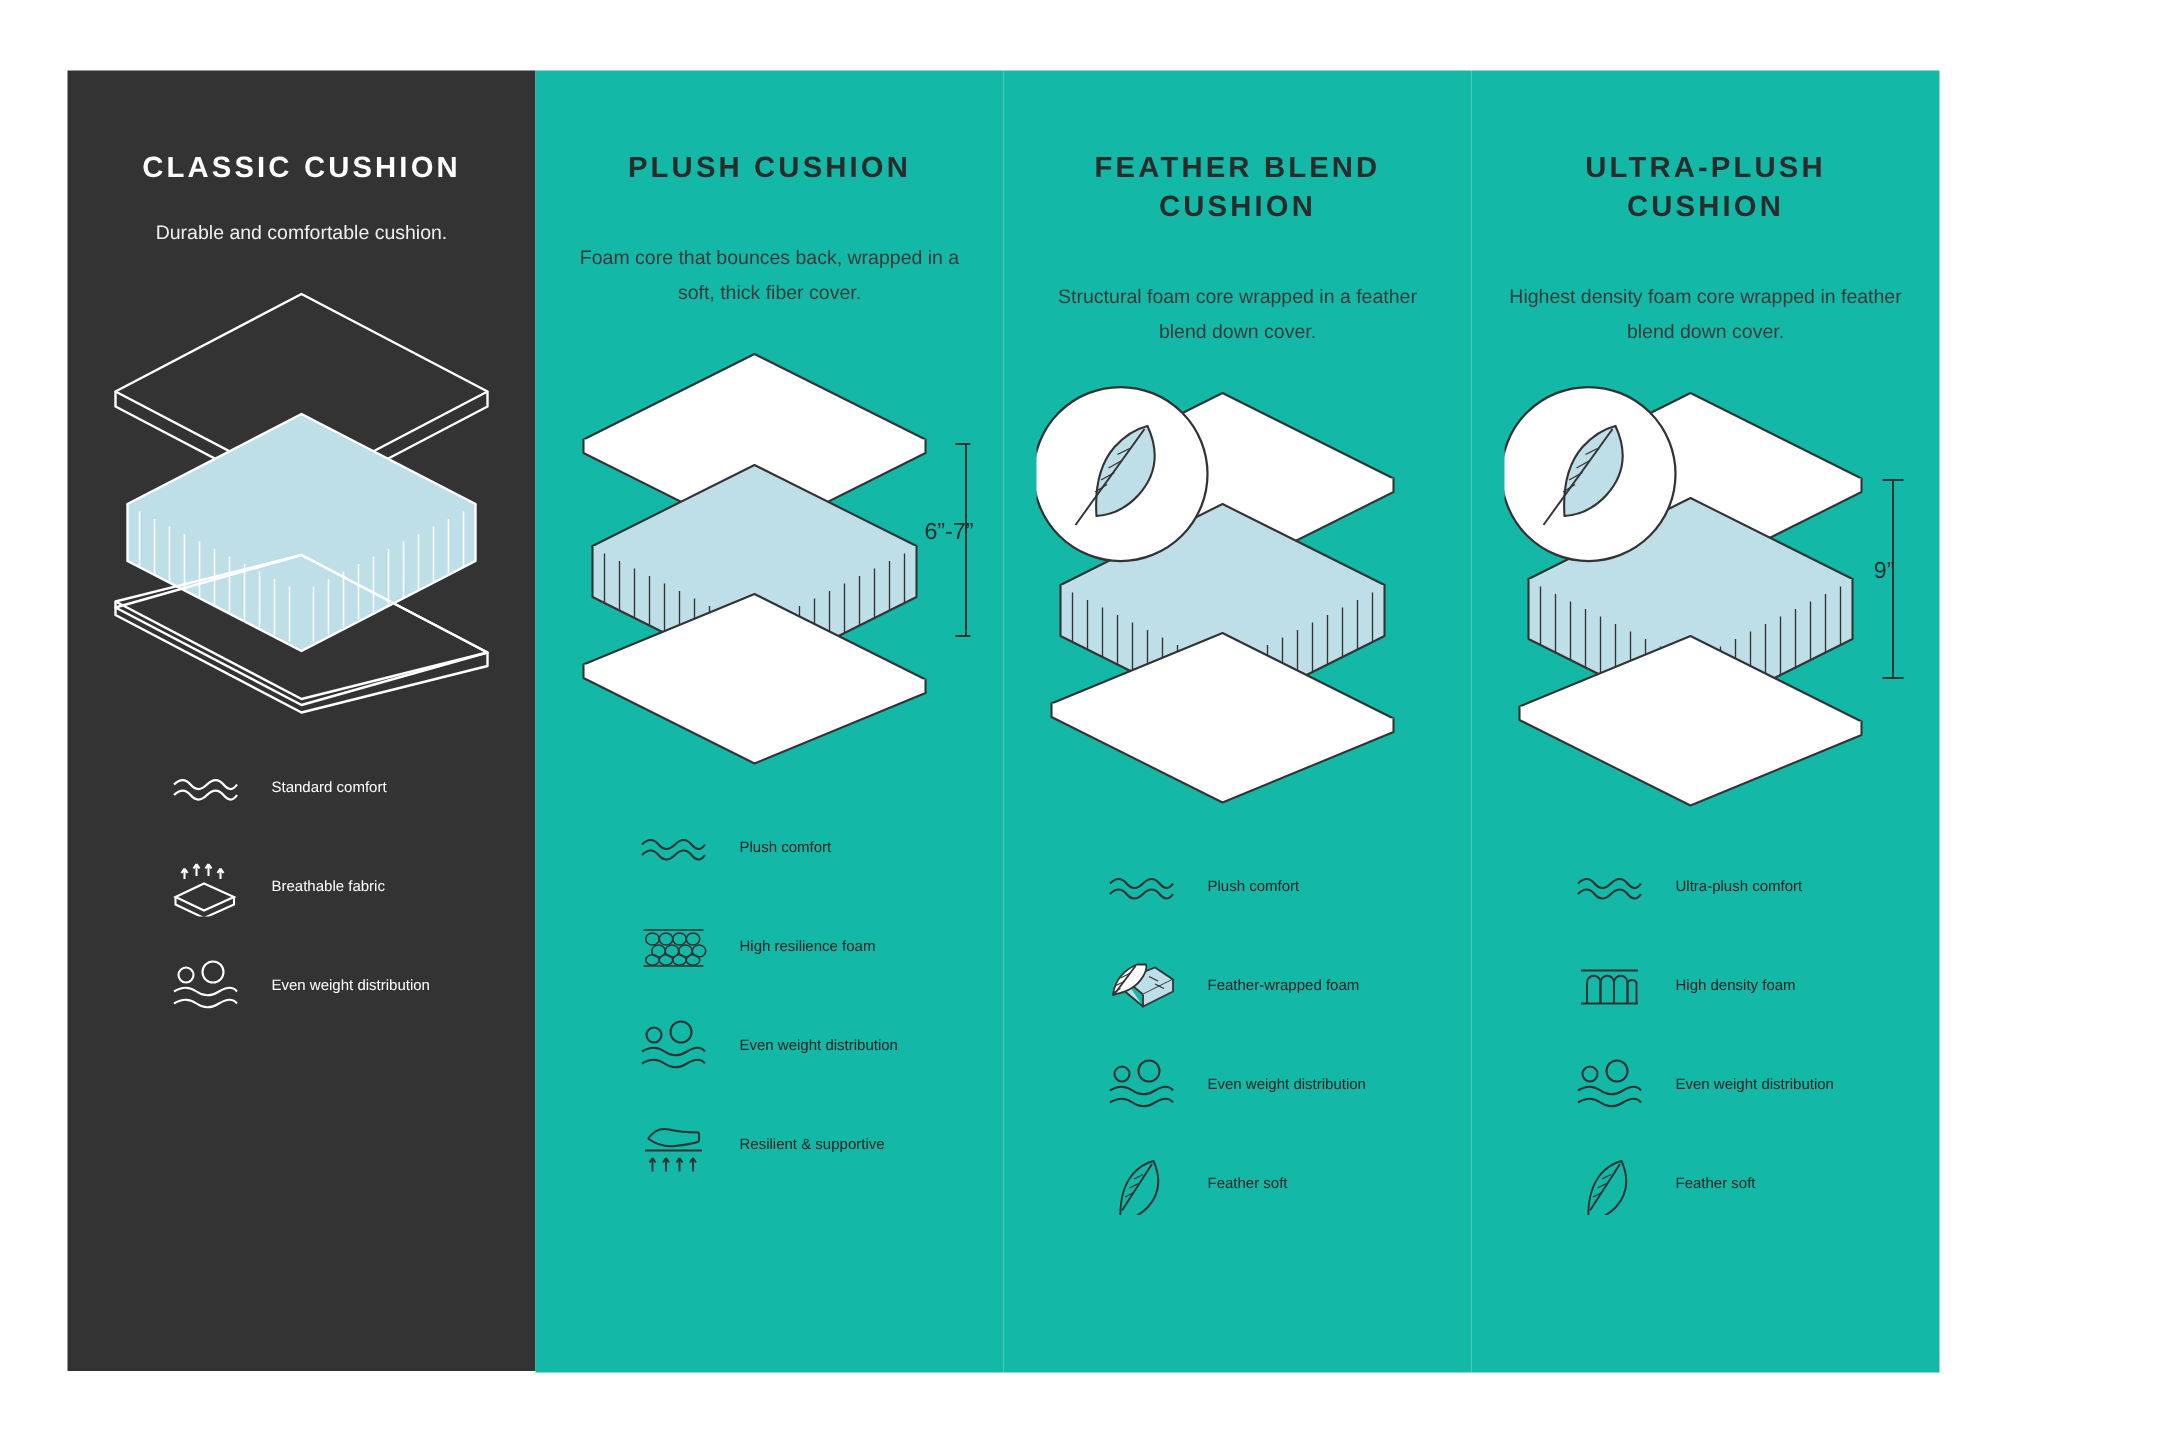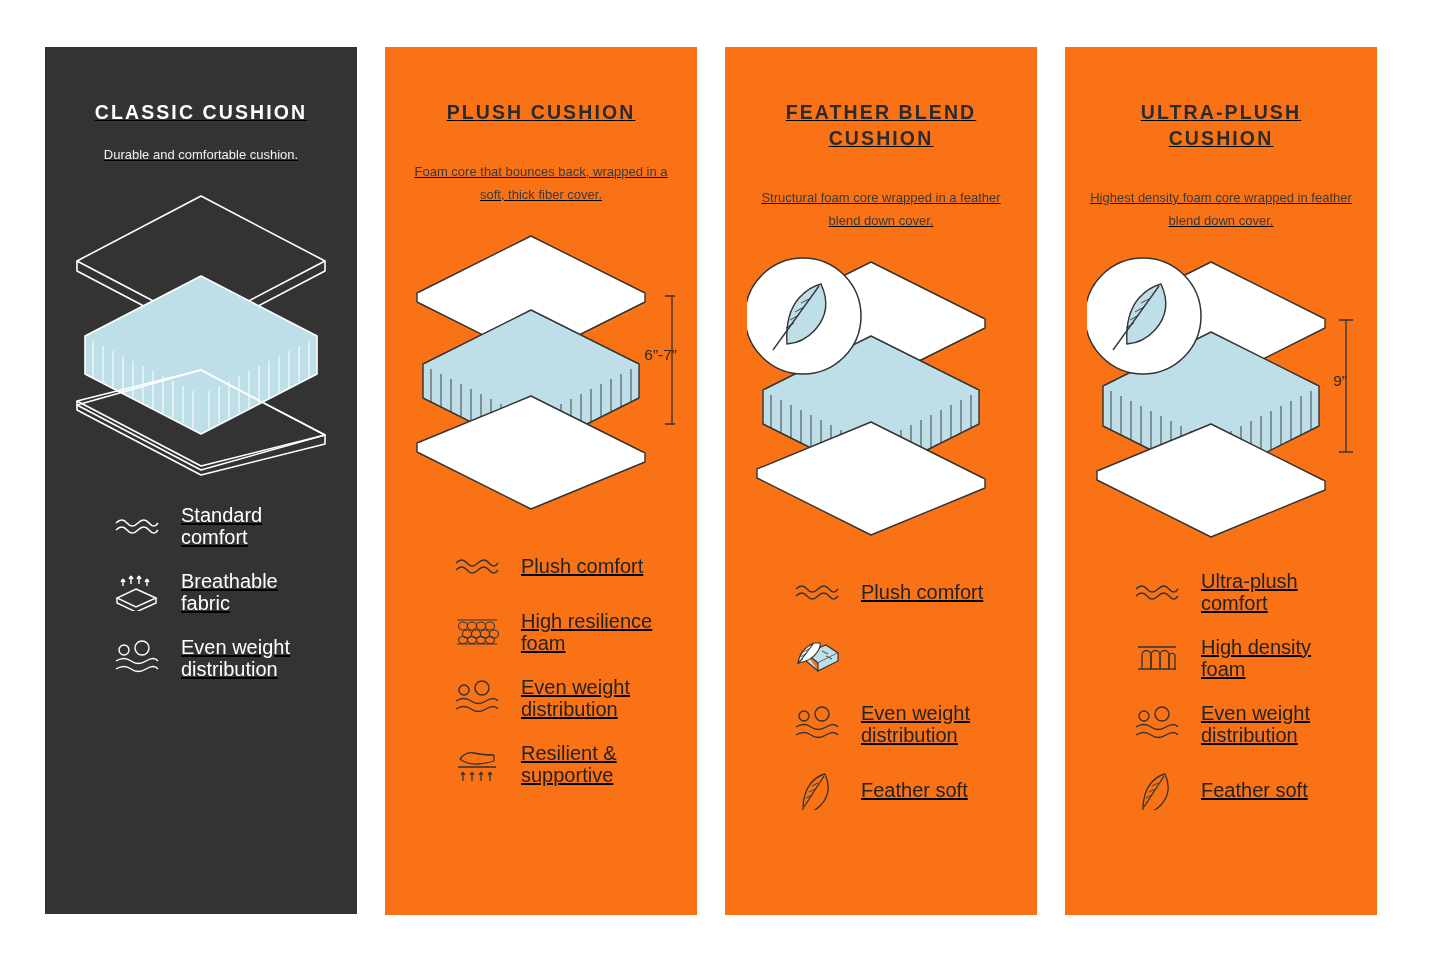--- a/index.html
+++ b/index.html
@@ -14,38 +14,36 @@
     overflow: hidden;
   }
   .board {
     position: relative;
     width: 1445px;
     height: 964px;
     background: #ffffff;
   }
   .cards {
     display: flex;
-    gap: 28px;
     padding: 47px 45px 0 45px;
     box-sizing: border-box;
-    text-decoration: underline;
   }
   .card {
     width: 312px;
     box-sizing: border-box;
     padding: 52px 22px 30px 22px;
     position: relative;
   }
   .card.dark {
     background: #333333;
     height: 867px;
     color: #ffffff;
   }
   .card.light {
-    background: #f97316;
+    background: #14b8a6;
     height: 868px;
     color: #222222;
   }
   .card-title {
     text-align: center;
     font-size: 19.5px;
     font-weight: bold;
     letter-spacing: 2.1px;
     line-height: 26px;
     margin: 0 0 18px 0;
@@ -84,21 +82,21 @@
     min-height: 44px;
   }
   .feature .f-icon {
     width: 52px;
     flex: 0 0 52px;
     display: flex;
     align-items: center;
     justify-content: center;
   }
   .feature .f-label {
-    font-size: 20px;
+    font-size: 10px;
     line-height: 22px;
   }
   .card.dark .f-label { color: #ffffff; }
   .card.light .f-label { color: #232323; }
 </style>
 </head>
 <body>
 
 <div class="board">
   <div class="cards">
@@ -358,20 +356,21 @@
               <path d="M22 4 q-14 6 -16 20 q14 -2 20 -12 q3 -5 2 -8 Z" fill="#ffffff"></path>
               <path d="M21 5 L6 25"></path>
               <g stroke-width="0.8">
                 <path d="M17 10 l-6 3"></path>
                   <path d="M14 15 l-6 3"></path>
                   <path d="M11 20 l-5 3"></path>
               </g>
               <path d="M30 12 l6 3 M34 17 l6 3" stroke-width="0.9"></path>
             </svg>
           </span>
+          <span class="f-label">Feather-wrapped foam</span>
         </div>
         <div class="feature">
           <span class="f-icon">
             <svg width="46" height="36" viewBox="0 0 46 36" fill="none" stroke="#333333" stroke-width="1.4">
               <circle cx="10" cy="10" r="5"></circle>
               <circle cx="28" cy="8" r="7"></circle>
               <path d="M2 21 q8 -5 15 0 t15 0 t12 0"></path>
               <path d="M2 29 q8 -5 15 0 t15 0 t12 0"></path>
             </svg>
           </span>

